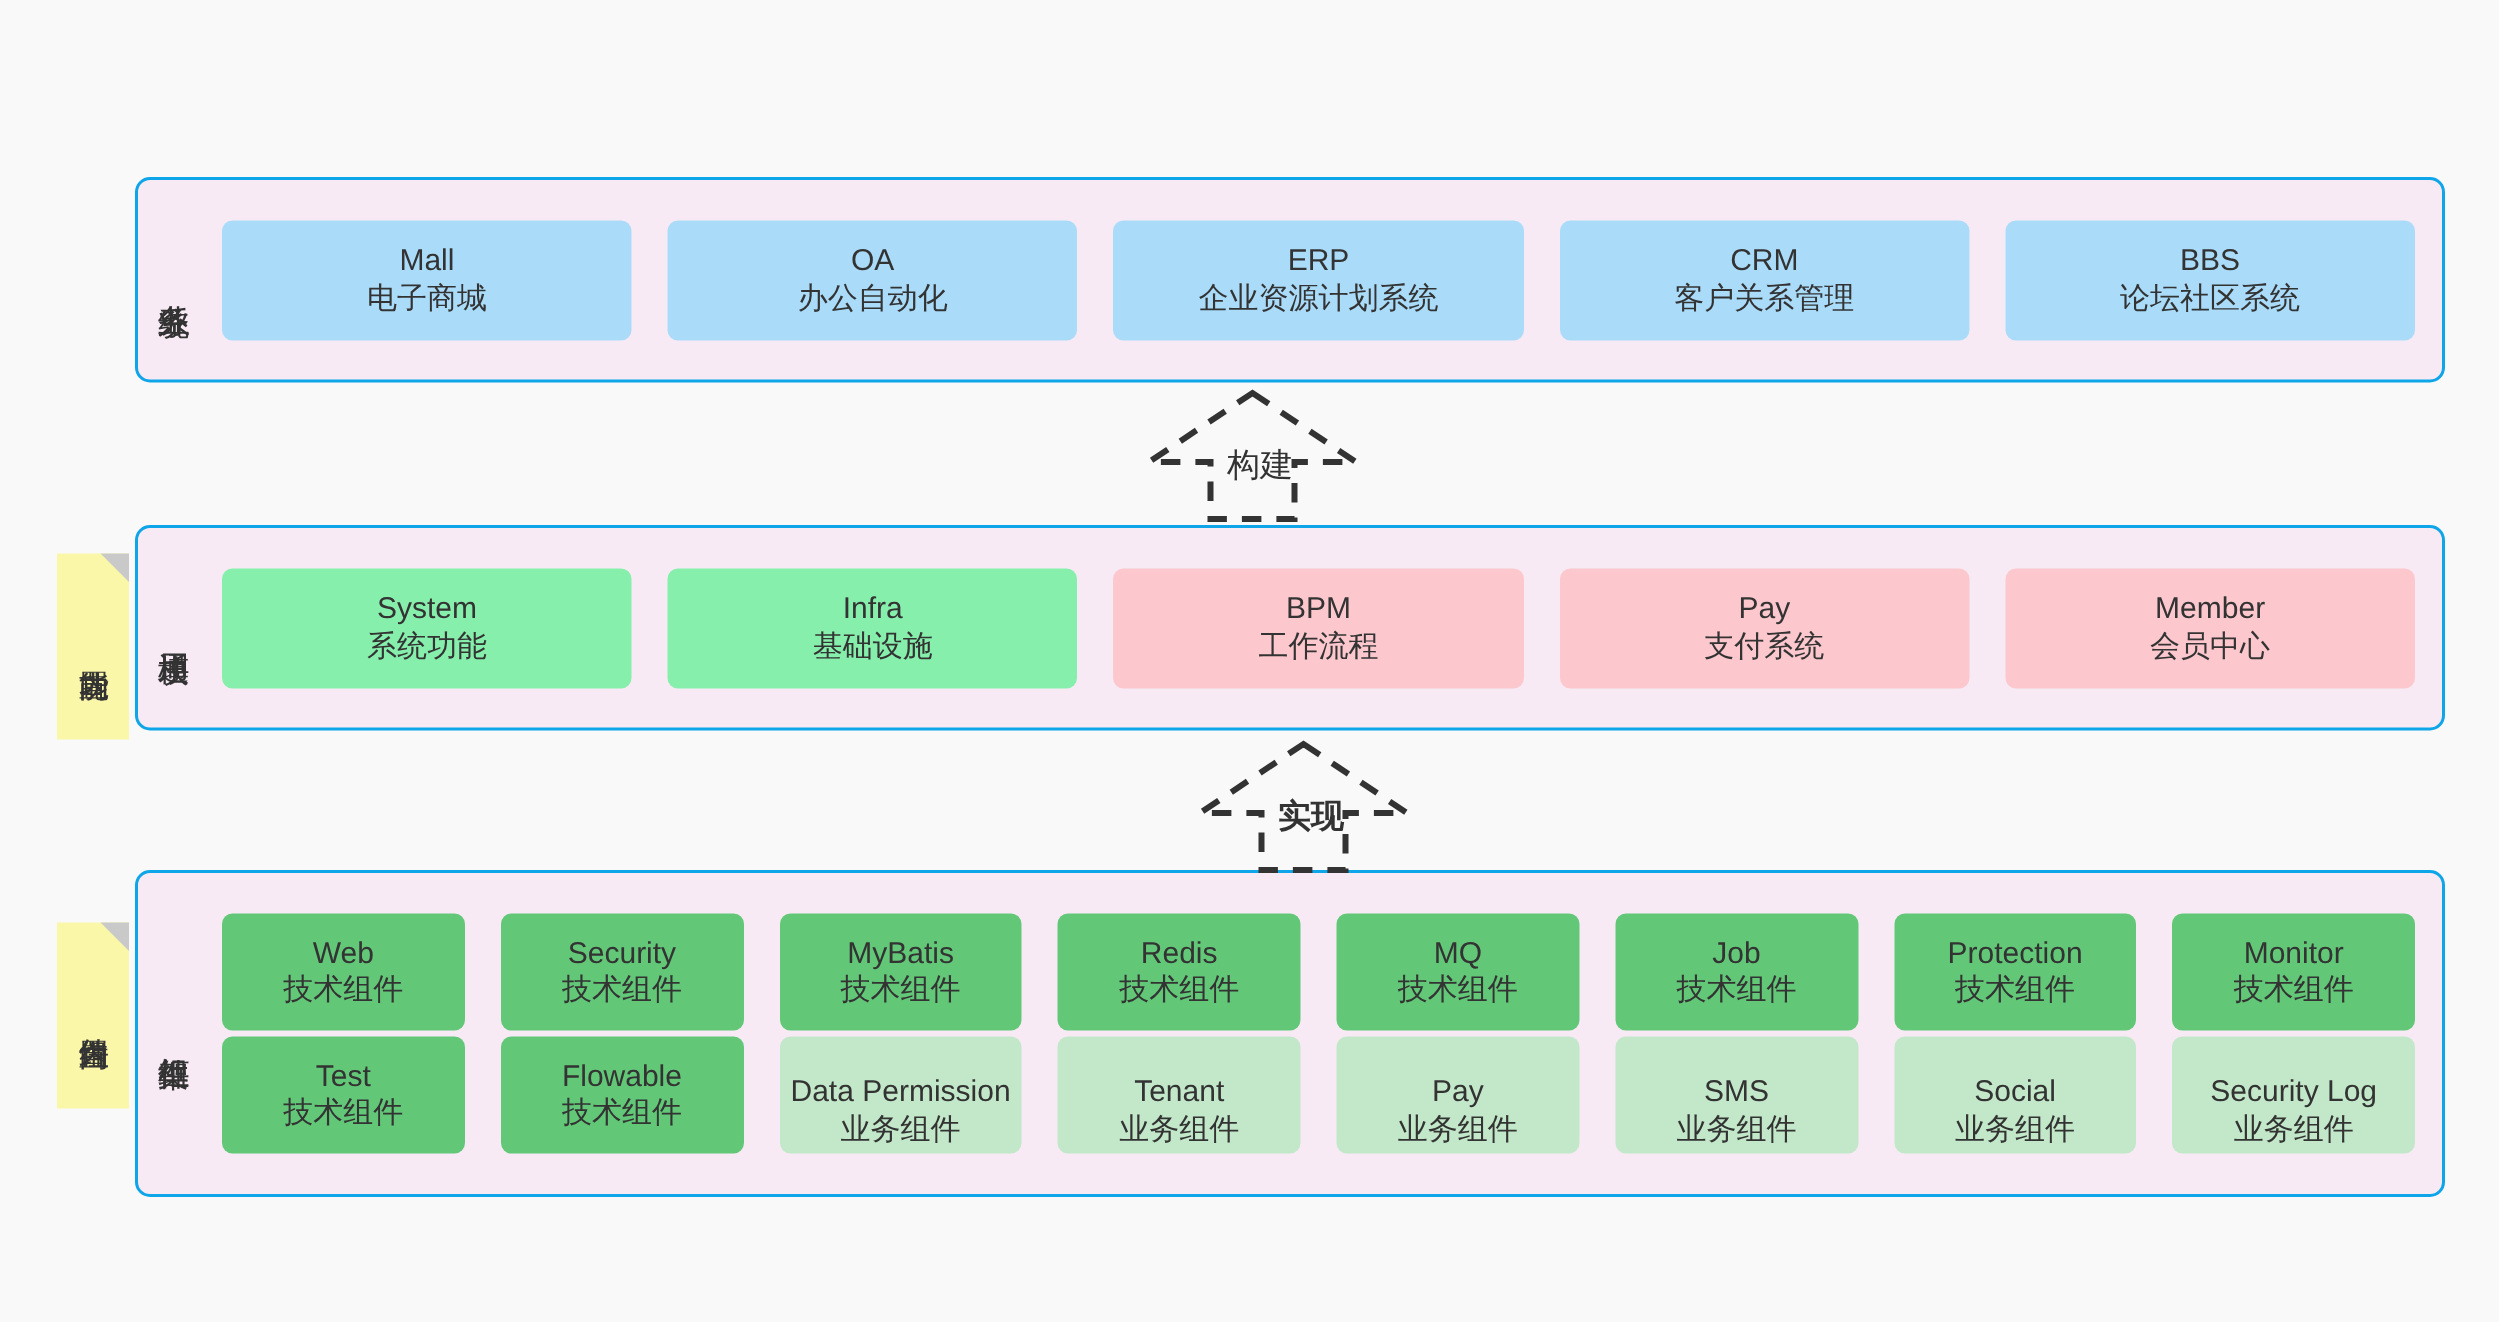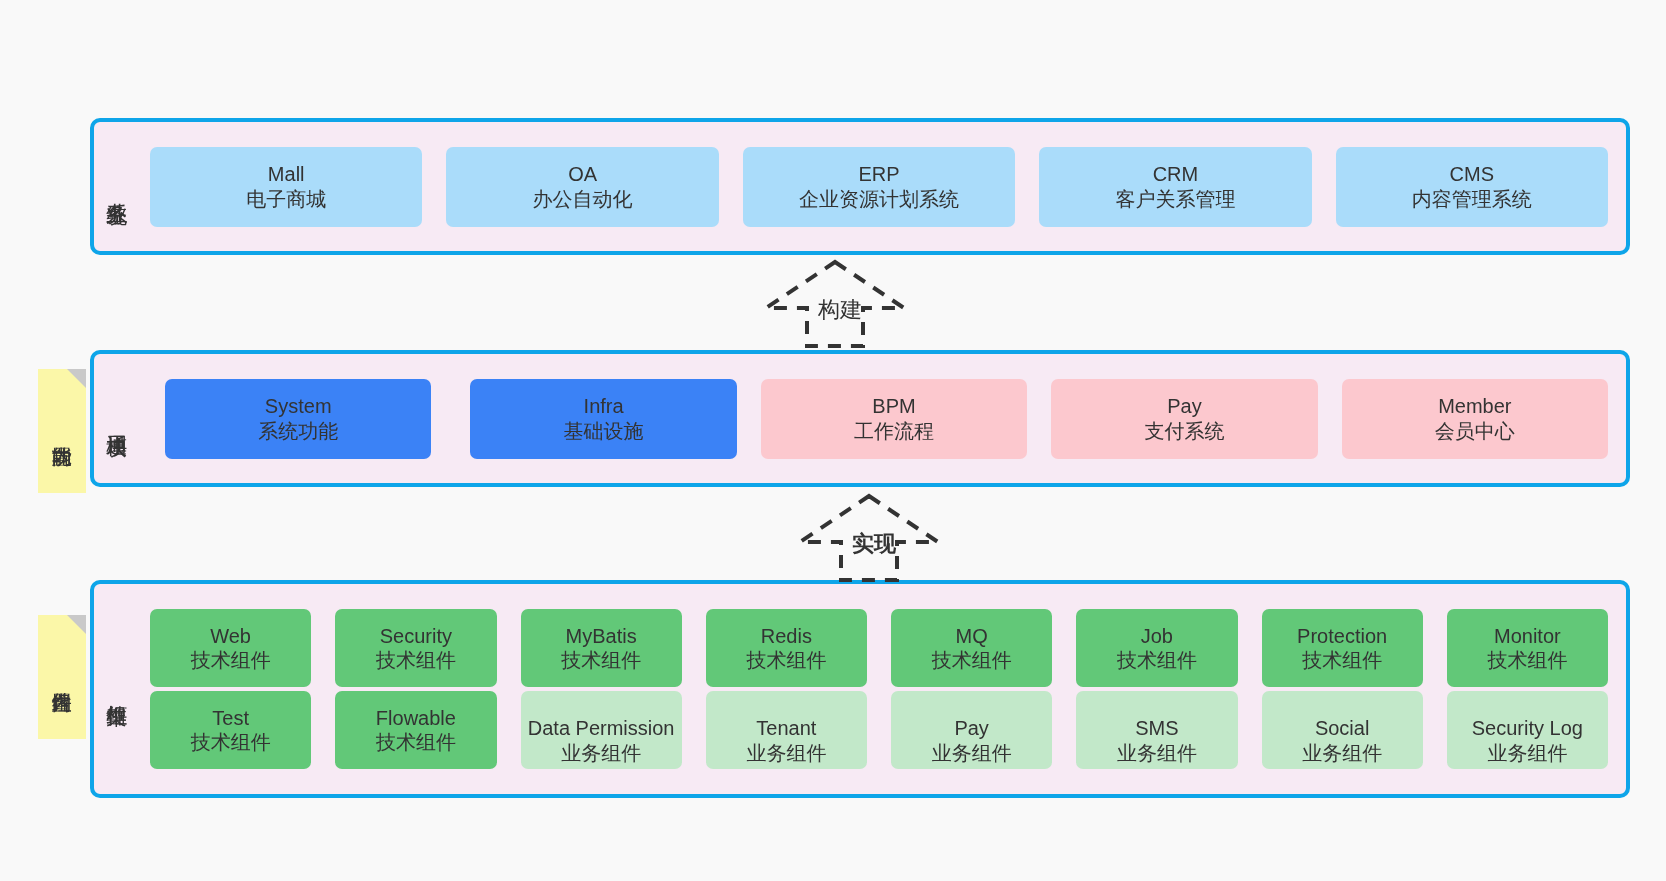--- a/index.html
+++ b/index.html
@@ -19,21 +19,21 @@
   .canvas {
     position: absolute;
     inset: 0;
   }
 
   
   .layer {
     position: absolute;
     box-sizing: border-box;
     background: #f7eaf4;
-    border: 4px solid #0ea5e9;
+    border: 2px solid #0ea5e9;
     border-radius: 10px;
     display: flex;
     flex-direction: row;
     align-items: stretch;
   }
   .layer-title {
     flex: 0 0 auto;
     width: 46px;
     display: flex;
     align-items: center;
@@ -73,21 +73,21 @@
     padding: 4px 6px;
     box-sizing: border-box;
     min-width: 0;
   }
   .tile .t-name { white-space: nowrap; }
   .tile .t-sub { white-space: nowrap; }
   .tile.wrap .t-name { white-space: normal; }
 
   
   .c-blue        { background: #aadcfa; }
-  .c-red         { background: #3b82f6; margin-left: 15px; }
+  .c-red         { background: #86efac; }
   .c-pink        { background: #fcc8ce; text-align: right; }
   .c-green       { background: #62c878; }
   .c-lightgreen  { background: #c2e8c9; justify-content: flex-end; }
 
   
   #layer-business {
     left: 90px;  top: 118px;  width: 1540px;  height: 137px;
   }
   #layer-business .tile { height: 80px; }
 
@@ -173,22 +173,22 @@
         </div>
         <div class="tile c-blue">
           <span class="t-name">ERP</span>
           <span class="t-sub">企业资源计划系统</span>
         </div>
         <div class="tile c-blue">
           <span class="t-name">CRM</span>
           <span class="t-sub">客户关系管理</span>
         </div>
         <div class="tile c-blue">
-          <span class="t-name">CMS</span>
-          <span class="t-sub">内容管理系统</span>
+          <span class="t-name">BBS</span>
+          <span class="t-sub">论坛社区系统</span>
         </div>
       </div>
     </div>
   </div>
 
   <div class="gen-arrow" id="arrow-build">
     <svg width="150" height="92" viewBox="0 0 150 92">
       <path d="M75 4 L144 50 L103 50 L103 88 L47 88 L47 50 L6 50 Z" fill="none" stroke="#333333" stroke-width="4" stroke-dasharray="13,10" stroke-linejoin="miter"></path>
     </svg>
     <span class="gen-label">构建</span>

